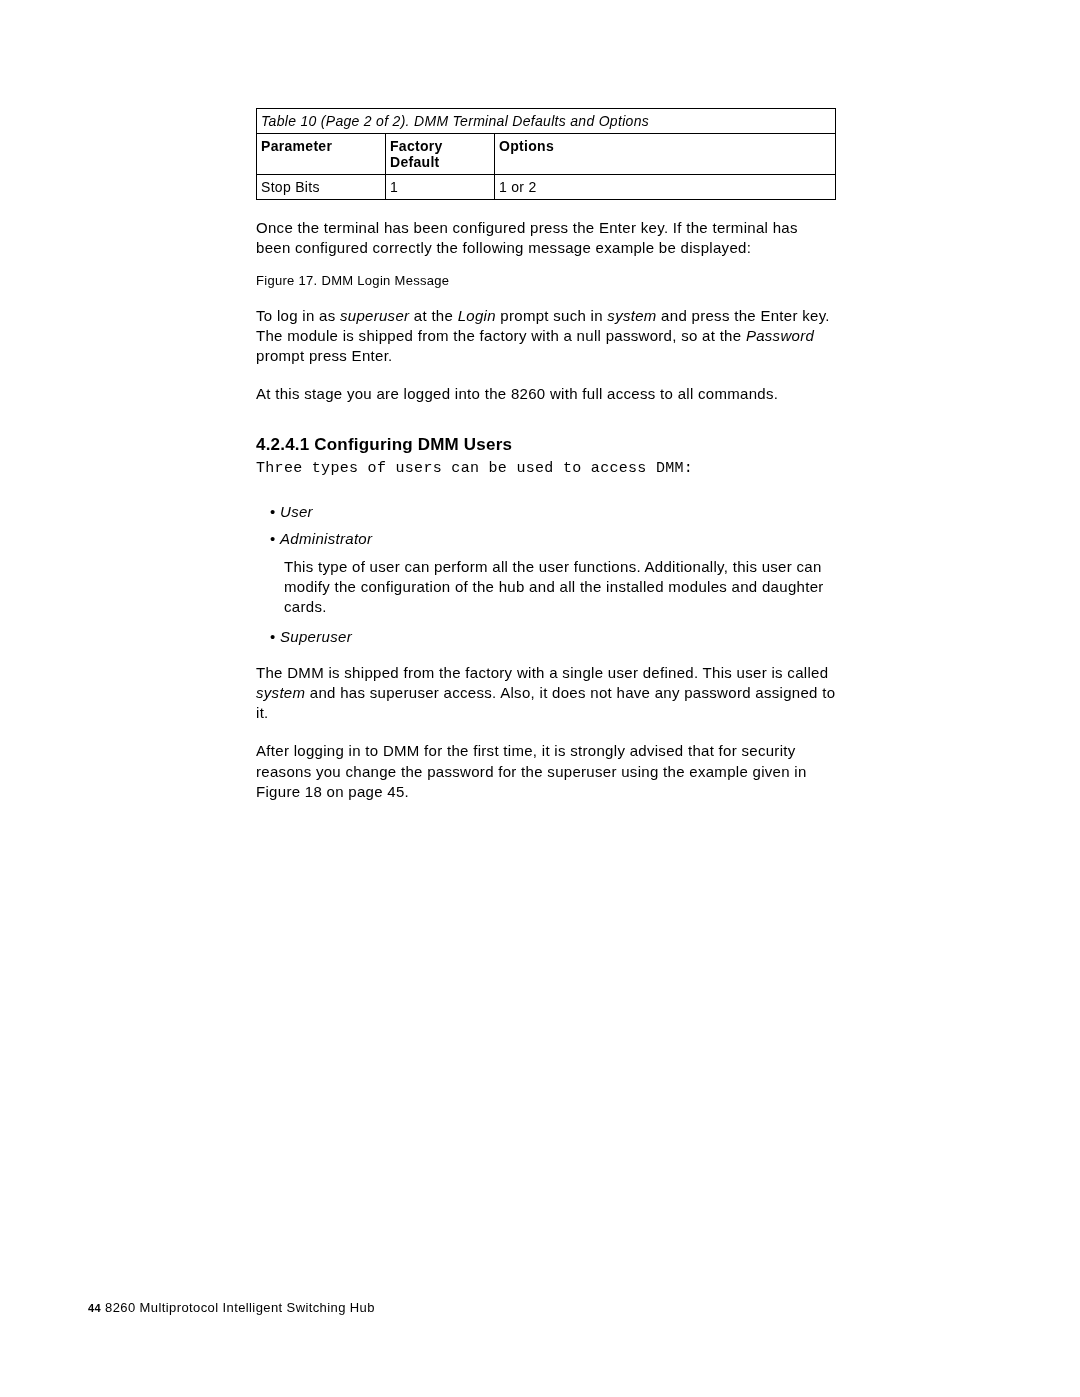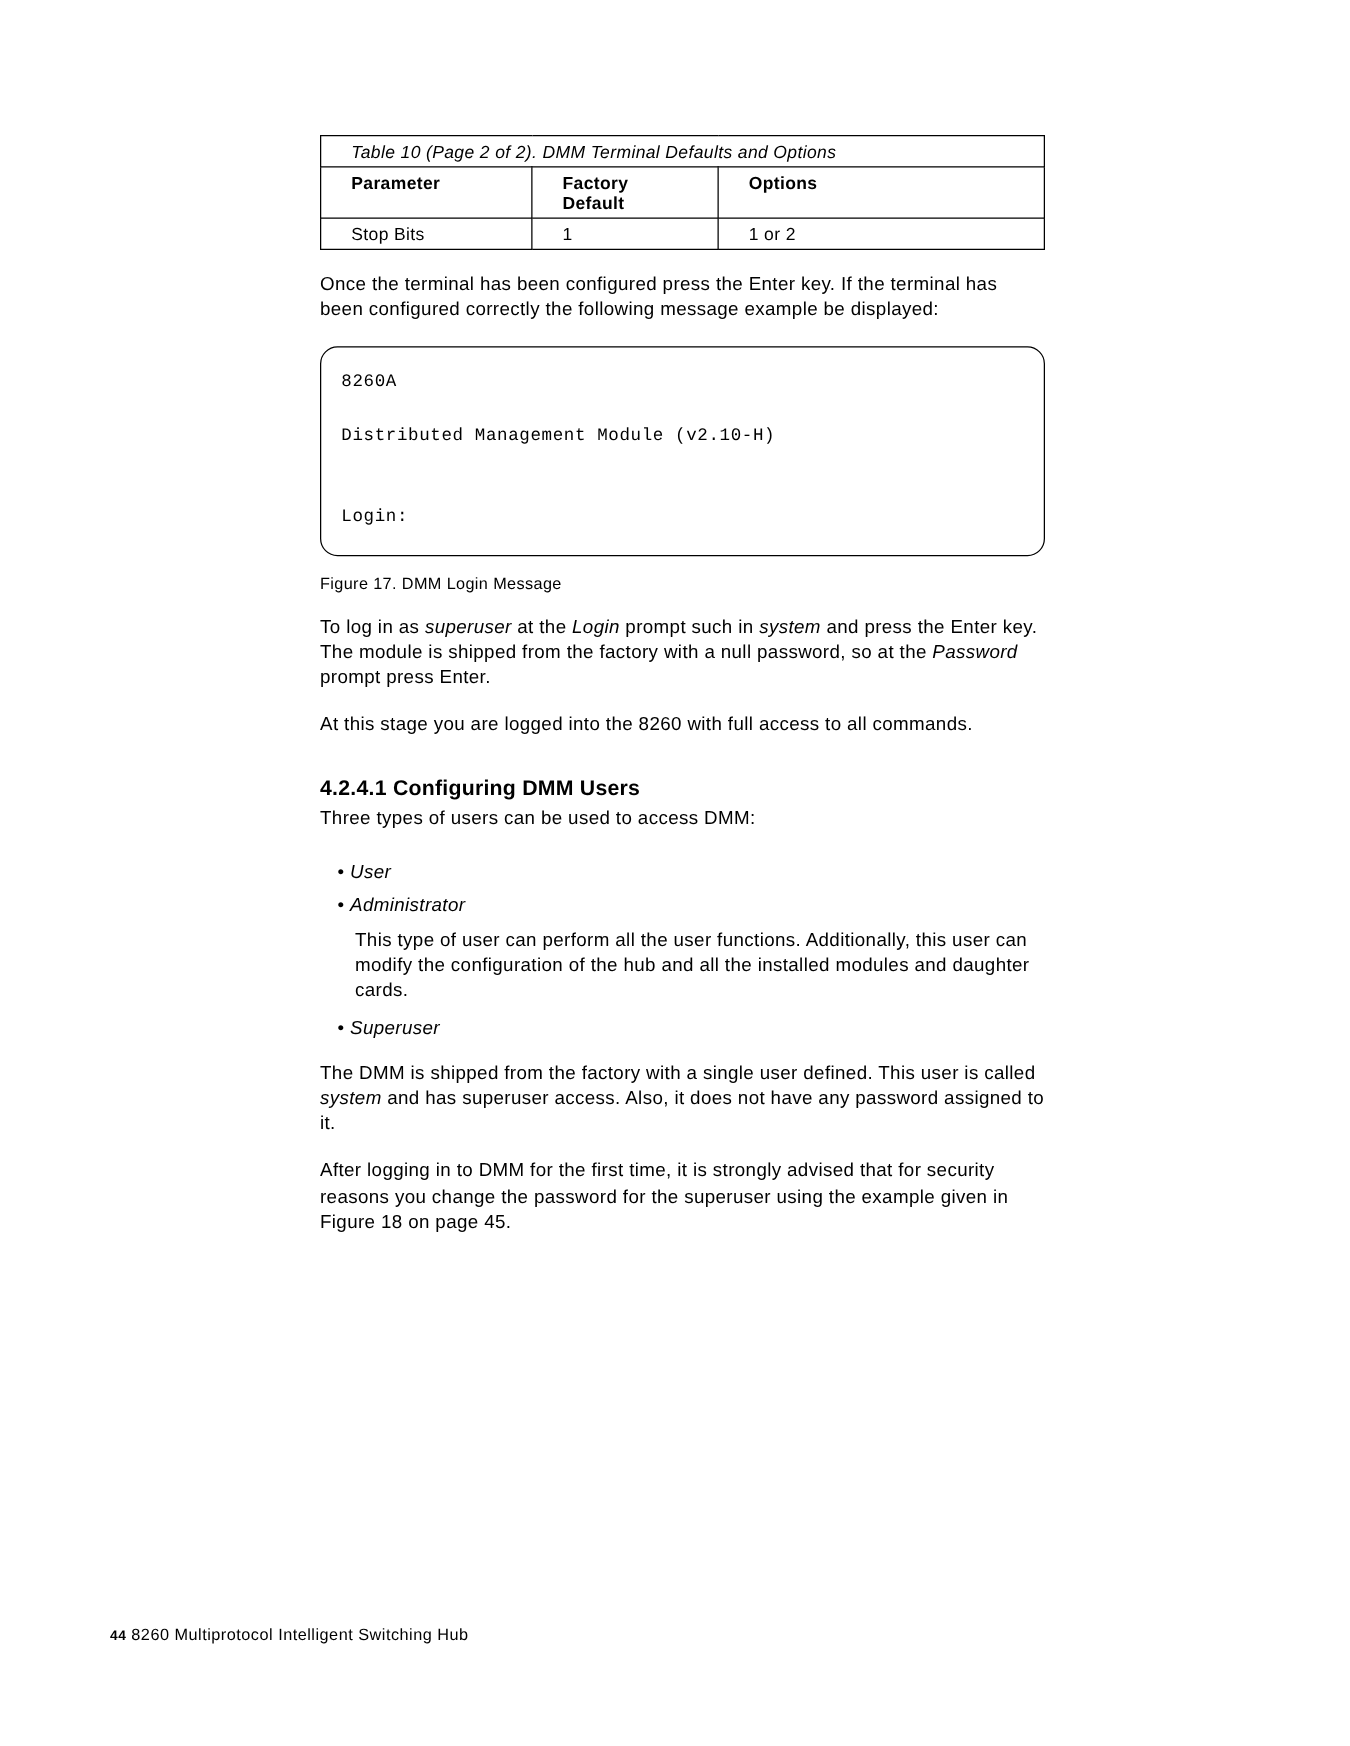--- a/index.html
+++ b/index.html
@@ -20,21 +20,21 @@
     top: 108px;
     width: 580px;
   }
   table.tbl {
     border-collapse: collapse;
     width: 100%;
     font-size: 14px;
   }
   table.tbl td, table.tbl th {
     border: 1px solid #000;
-    padding: 4px 24px;
+    padding: 4px 4px;
     text-align: left;
     vertical-align: top;
     font-weight: normal;
   }
   table.tbl .caption-row td {
     font-style: italic;
   }
   table.tbl th {
     font-weight: bold;
   }
@@ -60,20 +60,21 @@
   }
   .heading {
     font-weight: bold;
     font-size: 17px;
     margin-top: 30px;
     letter-spacing: 0.2px;
   }
   .after-heading {
     margin-top: 4px;
     line-height: 1.35;
+    font-family: Liberation Mono, monospace;
   }
   ul.bullets {
     list-style: none;
     padding: 0;
     margin: 24px 0 0 14px;
   }
   ul.bullets > li {
     margin-top: 10px;
   }
   ul.bullets > li .li-label {
@@ -119,26 +120,20 @@
     <tr>
       <td>Stop Bits</td>
       <td>1</td>
       <td>1 or 2</td>
     </tr>
   </tbody>
     </table>
 
   <div class="para">Once the terminal has been configured press the Enter key.  If the terminal has been configured correctly the following message example be displayed:</div>
 
-  <div class="codebox">8260A
-
-Distributed Management Module (v2.10-H)
-
-
-Login:</div>
 
   <div class="fig-caption">Figure 17. DMM Login Message</div>
 
   <div class="para">
     <span>To log in as </span><span class="it">superuser</span><span> at the </span><span class="it">Login</span><span> prompt such in </span><span class="it">system</span><span> and press the Enter key.  The module is shipped from the factory with a null password, so at the </span><span class="it">Password</span><span> prompt press Enter.</span>
   </div>
 
   <div class="para">At this stage you are logged into the 8260 with full access to all commands.</div>
 
   <div class="heading">4.2.4.1  Configuring DMM Users</div>

